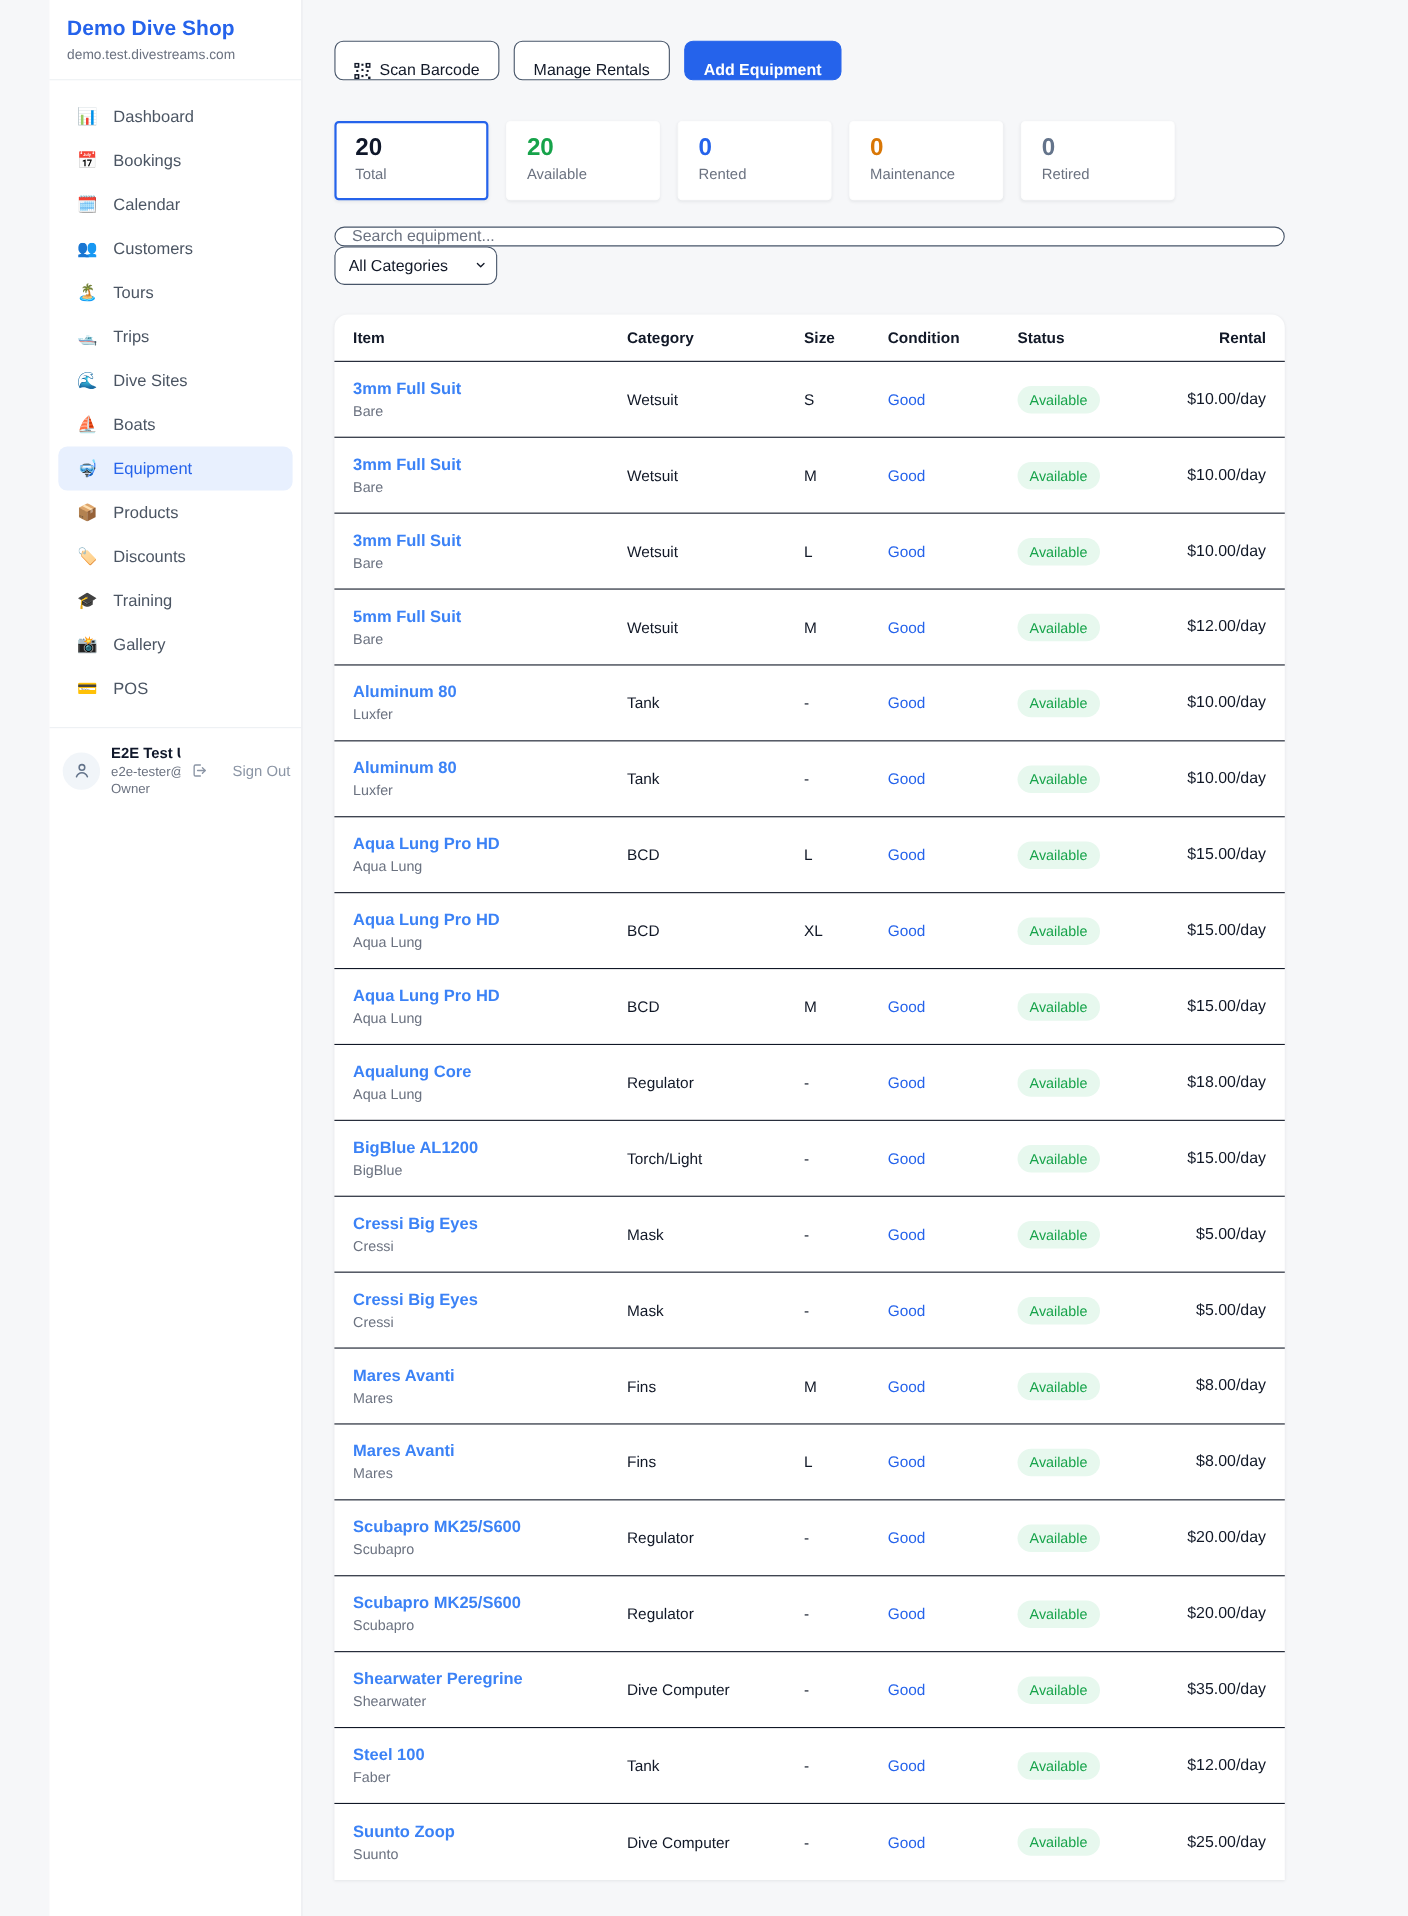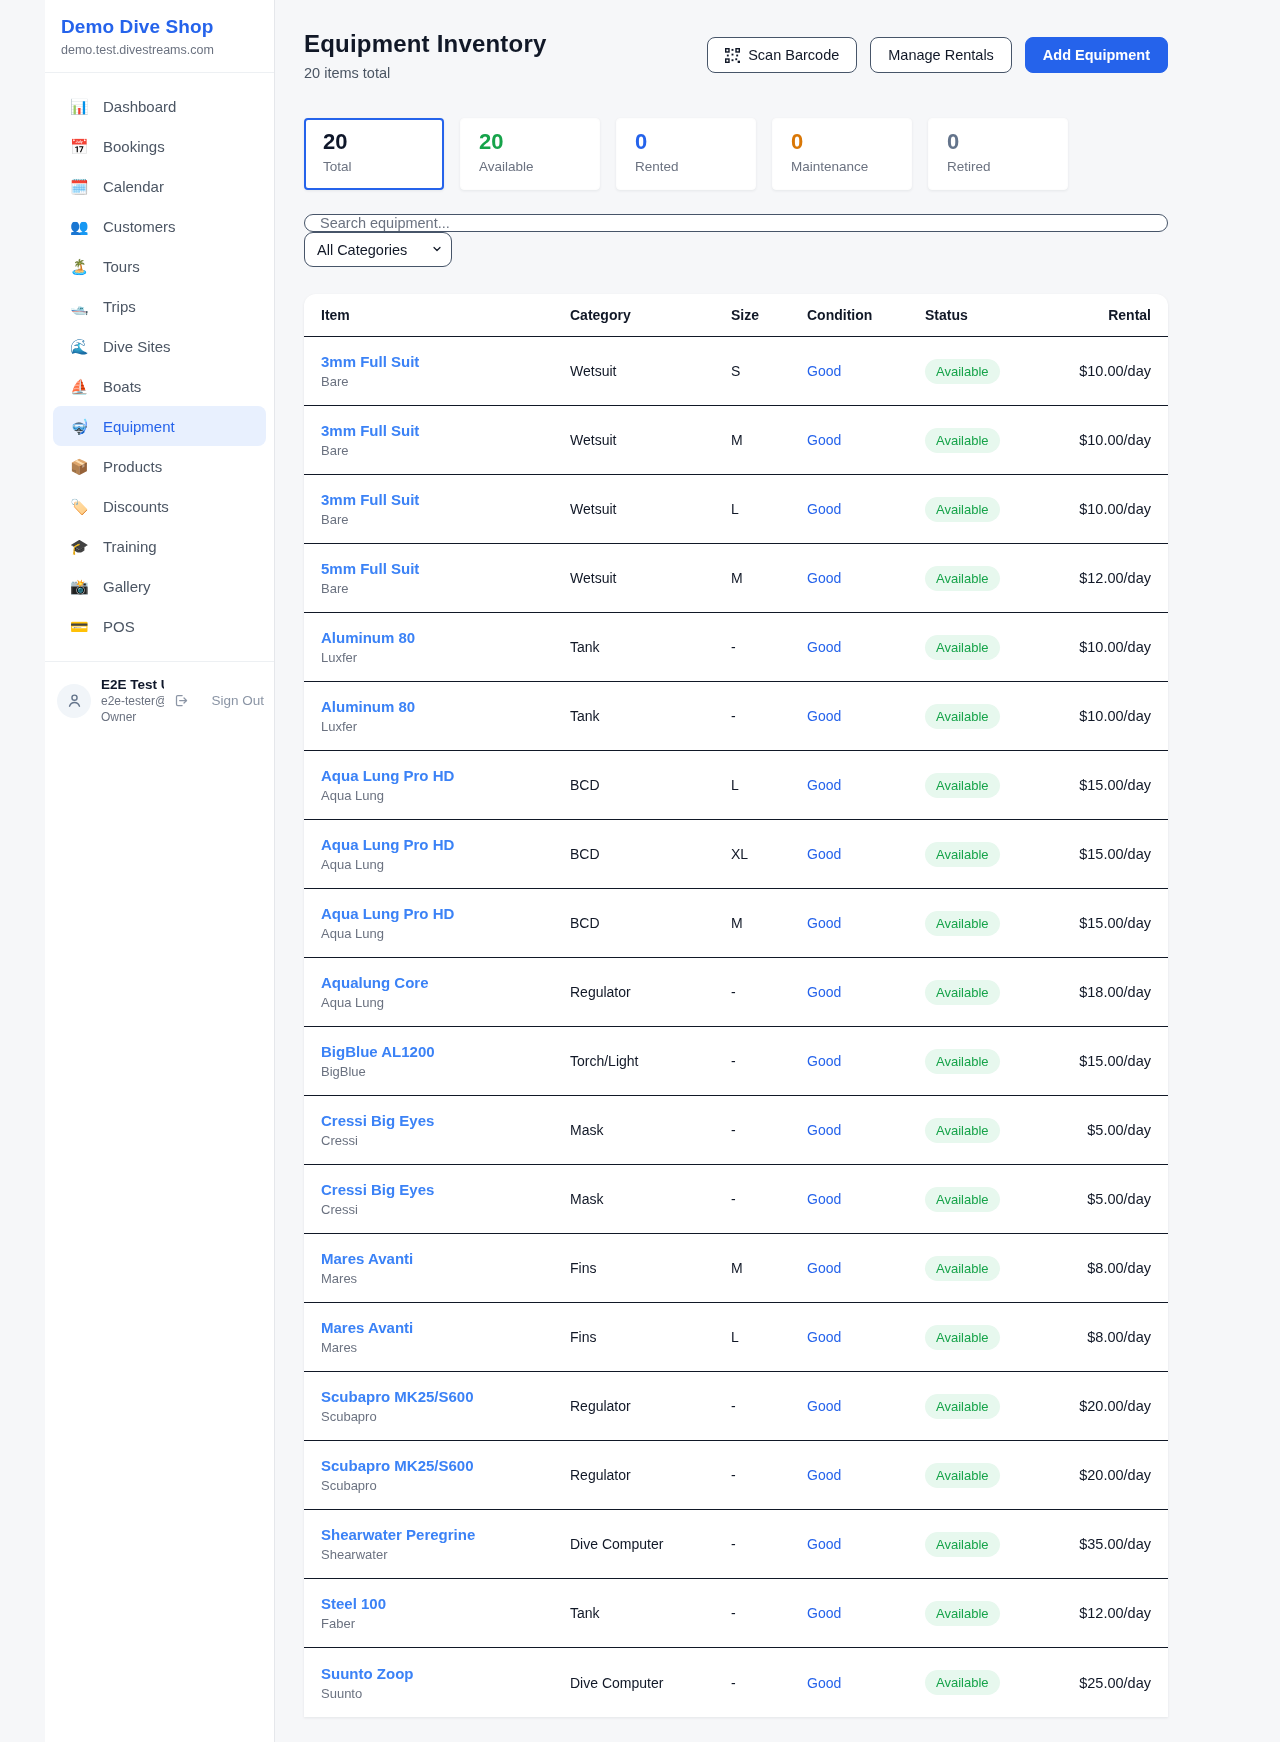--- a/index.html
+++ b/index.html
@@ -46,21 +46,21 @@
     white-space:nowrap;
   }
 
   
   .main { width:864px; margin-left:29px; padding-top:30px; }
   .page-header { display:flex; justify-content:space-between; align-items:flex-start; }
   .page-title { margin:0; font-size:24px; font-weight:700; color:#111827; letter-spacing:.2px; }
   .page-subtitle { margin-top:7px; font-size:14.5px; color:#4b5563; }
   .header-actions { display:flex; gap:13px; margin-top:7px; }
   .btn {
-    height:36px; display:flex; align-items:center; gap:8px;
+    height:36px; display:flex; align-items:flex-end; gap:8px;
     padding:0 17px; border-radius:8px; border:1px solid #475569;
     background:#fff; color:#111827; font-size:14.5px; font-weight:500;
     font-family:inherit; cursor:pointer;
   }
   .btn.primary { background:#2563eb; border-color:#2563eb; color:#fff; font-weight:600; }
 
   
   .stats { display:flex; gap:16px; margin-top:37px; }
   .stat-card {
     width:140px; height:72px; background:#fff; border-radius:4px;
@@ -204,24 +204,20 @@
           </svg>
         </span>
         <span>Sign Out</span>
       </button>
     </div>
   </aside>
 
   <main class="main">
 
     <div class="page-header">
-      <div>
-        <h1 class="page-title">Equipment Inventory</h1>
-        <div class="page-subtitle">20 items total</div>
-      </div>
       <div class="header-actions">
         <button class="btn">
           <span>
             <svg width="15" height="15" viewBox="0 0 16 16" fill="#111827">
               <rect x="0" y="0" width="5" height="5"></rect>
                 <rect x="1.5" y="1.5" width="2" height="2" fill="#fff"></rect>
               <rect x="11" y="0" width="5" height="5"></rect>
                 <rect x="12.5" y="1.5" width="2" height="2" fill="#fff"></rect>
               <rect x="0" y="11" width="5" height="5"></rect>
                 <rect x="1.5" y="12.5" width="2" height="2" fill="#fff"></rect>

